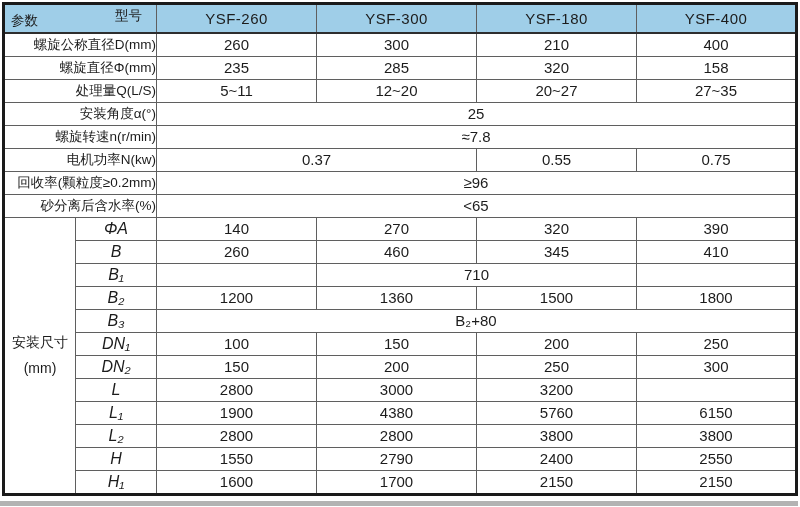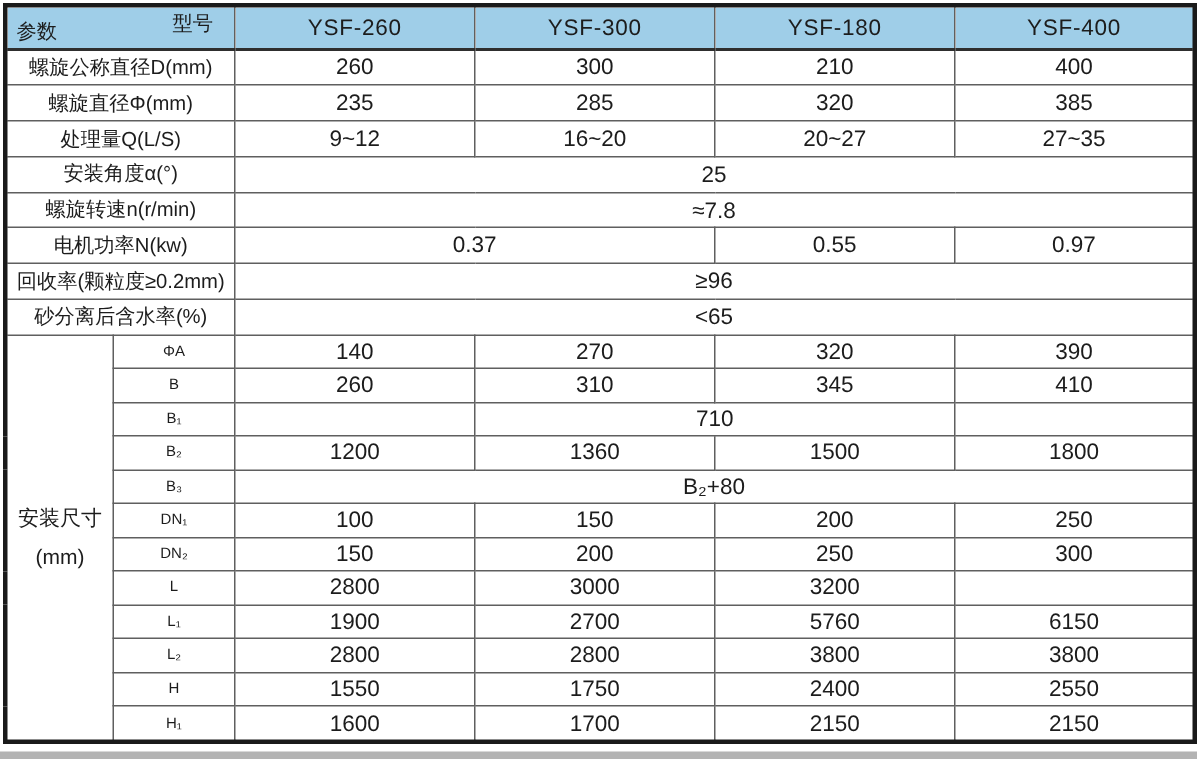--- a/index.html
+++ b/index.html
@@ -30,22 +30,22 @@
     position:relative; padding:0;
     background-image:linear-gradient(to bottom right,
       rgba(0,0,0,0) calc(50% - 1px),
       #3f3f3f calc(50% - 1px),
       #3f3f3f calc(50% + 1px),
       rgba(0,0,0,0) calc(50% + 1px));
   }
   .corner-param { position:absolute; left:6px; bottom:2px; font-size:13.5px; }
   .corner-model { position:absolute; right:14px; top:2px; font-size:13.5px; }
 
-  td.row-label { font-size:13.5px; }
-  td.sub-label { font-size:10px; }
+  td.row-label { font-size:13.5px;text-align:right; }
+  td.sub-label { font-size:16px;font-style:italic; }
   td.group-label { font-size:14px; line-height:1.9; white-space:normal; }
   td.value-cell { font-size:15px; }
 
   .bottom-shadow {
     position:absolute; left:0; right:2px; bottom:1px; height:5px;
     background:var(--shadow,#9a9a9a); opacity:0.75;
   }
 </style>
 </head>
 <body>
@@ -76,42 +76,42 @@
           <td class="value-cell">260</td>
           <td class="value-cell">300</td>
           <td class="value-cell">210</td>
           <td class="value-cell">400</td>
         </tr>
         <tr>
           <td class="row-label" colspan="2">螺旋直径Φ(mm)</td>
           <td class="value-cell">235</td>
           <td class="value-cell">285</td>
           <td class="value-cell">320</td>
-          <td class="value-cell">385</td>
+          <td class="value-cell">158</td>
         </tr>
         <tr>
           <td class="row-label" colspan="2">处理量Q(L/S)</td>
-          <td class="value-cell">9~12</td>
-          <td class="value-cell">16~20</td>
+          <td class="value-cell">5~11</td>
+          <td class="value-cell">12~20</td>
           <td class="value-cell">20~27</td>
           <td class="value-cell">27~35</td>
         </tr>
         <tr>
           <td class="row-label" colspan="2">安装角度α(°)</td>
           <td class="value-cell" colspan="4">25</td>
         </tr>
         <tr>
           <td class="row-label" colspan="2">螺旋转速n(r/min)</td>
           <td class="value-cell" colspan="4">≈7.8</td>
         </tr>
         <tr>
           <td class="row-label" colspan="2">电机功率N(kw)</td>
           <td class="value-cell" colspan="2">0.37</td>
           <td class="value-cell">0.55</td>
-          <td class="value-cell">0.97</td>
+          <td class="value-cell">0.75</td>
         </tr>
         <tr>
           <td class="row-label" colspan="2">回收率(颗粒度≥0.2mm)</td>
           <td class="value-cell" colspan="4">≥96</td>
         </tr>
         <tr>
           <td class="row-label" colspan="2">砂分离后含水率(%)</td>
           <td class="value-cell" colspan="4">&lt;65</td>
         </tr>
         <tr>
@@ -121,21 +121,21 @@
           </td>
           <td class="sub-label">ΦA</td>
           <td class="value-cell">140</td>
           <td class="value-cell">270</td>
           <td class="value-cell">320</td>
           <td class="value-cell">390</td>
         </tr>
         <tr>
           <td class="sub-label">B</td>
           <td class="value-cell">260</td>
-          <td class="value-cell">310</td>
+          <td class="value-cell">460</td>
           <td class="value-cell">345</td>
           <td class="value-cell">410</td>
         </tr>
         <tr>
           <td class="sub-label">B₁</td>
           <td class="value-cell"></td>
           <td class="value-cell" colspan="2">710</td>
           <td class="value-cell"></td>
         </tr>
         <tr>
@@ -166,35 +166,35 @@
         <tr>
           <td class="sub-label">L</td>
           <td class="value-cell">2800</td>
           <td class="value-cell">3000</td>
           <td class="value-cell">3200</td>
           <td class="value-cell"></td>
         </tr>
         <tr>
           <td class="sub-label">L₁</td>
           <td class="value-cell">1900</td>
-          <td class="value-cell">2700</td>
+          <td class="value-cell">4380</td>
           <td class="value-cell">5760</td>
           <td class="value-cell">6150</td>
         </tr>
         <tr>
           <td class="sub-label">L₂</td>
           <td class="value-cell">2800</td>
           <td class="value-cell">2800</td>
           <td class="value-cell">3800</td>
           <td class="value-cell">3800</td>
         </tr>
         <tr>
           <td class="sub-label">H</td>
           <td class="value-cell">1550</td>
-          <td class="value-cell">1750</td>
+          <td class="value-cell">2790</td>
           <td class="value-cell">2400</td>
           <td class="value-cell">2550</td>
         </tr>
         <tr>
           <td class="sub-label">H₁</td>
           <td class="value-cell">1600</td>
           <td class="value-cell">1700</td>
           <td class="value-cell">2150</td>
           <td class="value-cell">2150</td>
         </tr>

